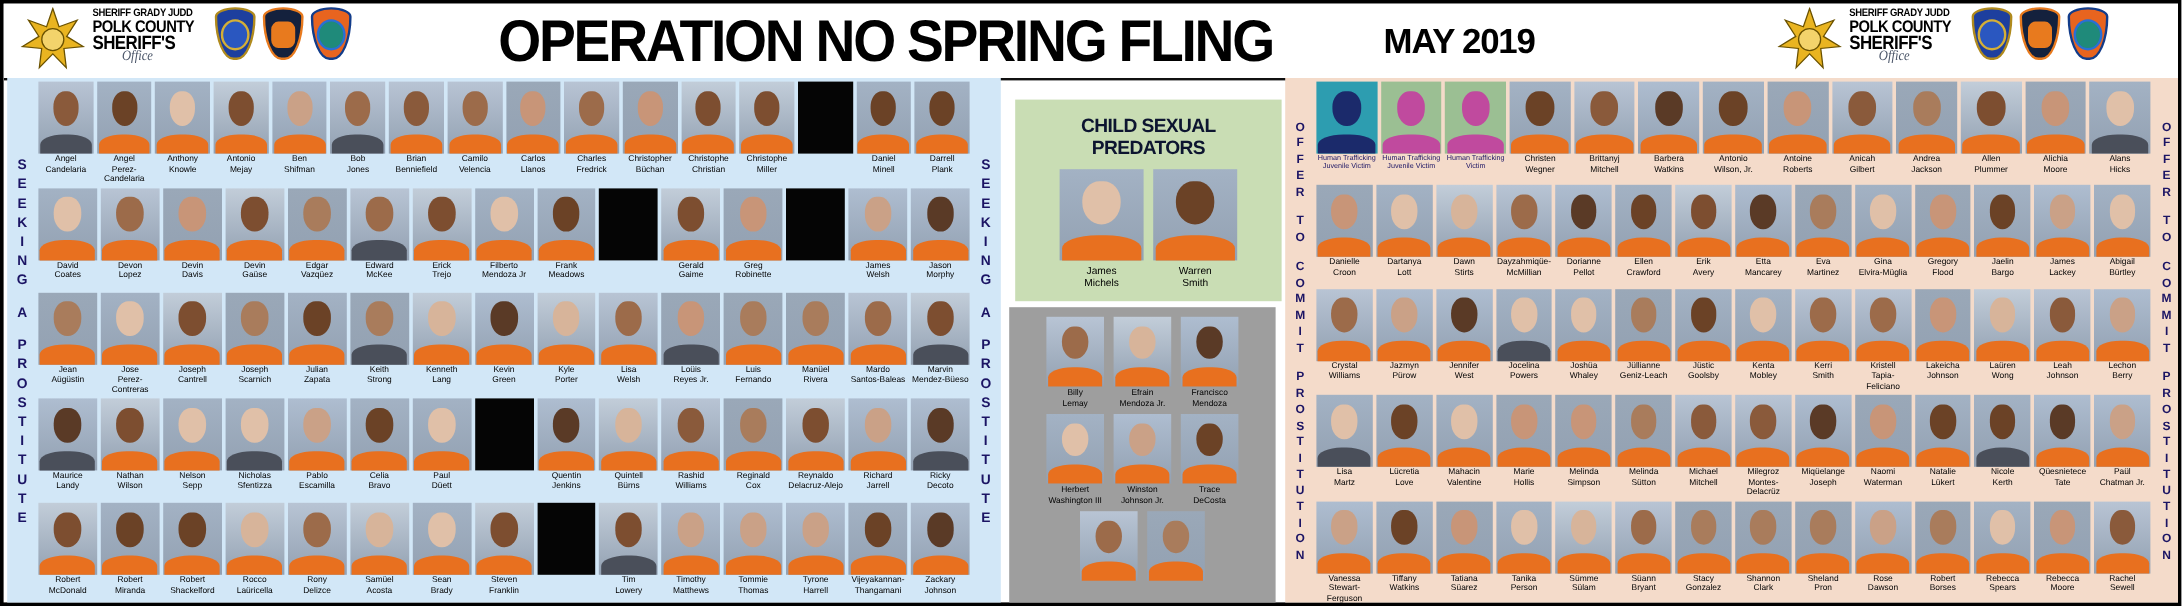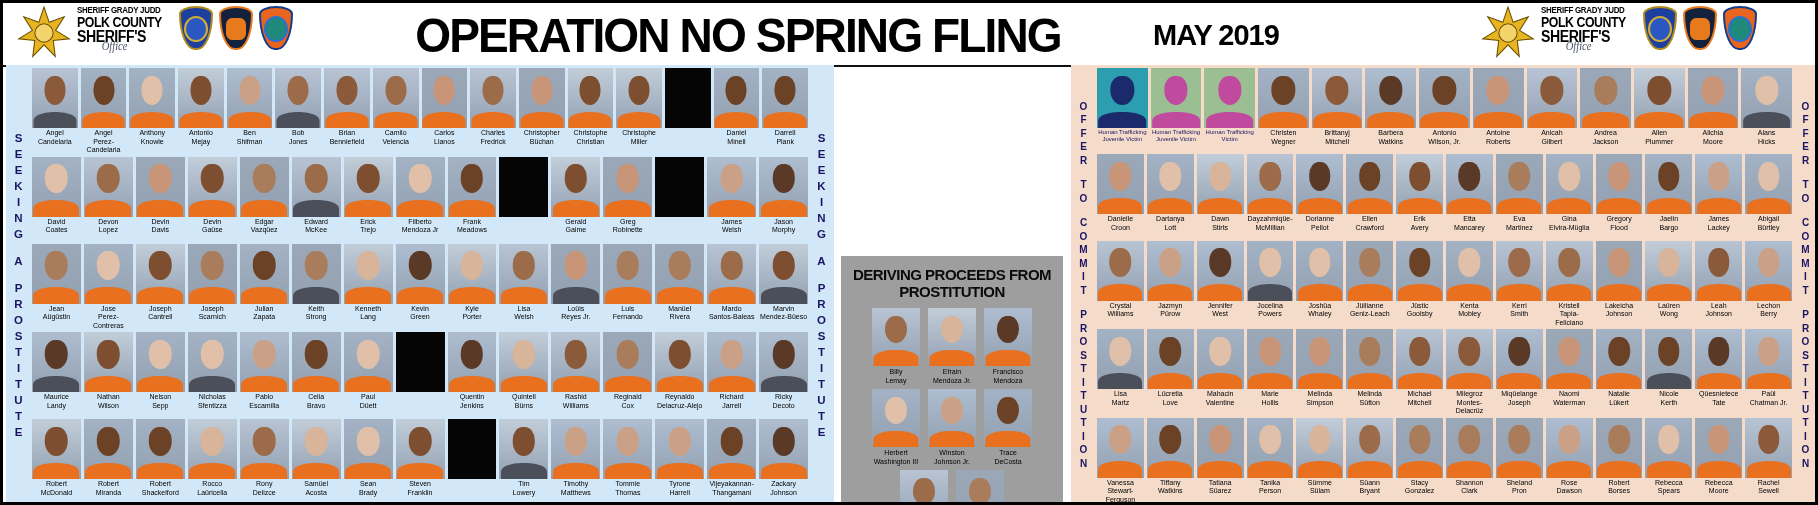--- a/index.html
+++ b/index.html
@@ -690,23 +690,41 @@
             <div class="mug" style="--skin: #5a3a26; --bgc: #aebdd0; --shirt: #e8701f;"></div>
             <div class="nm">
               <div>Zackary</div>
               <div>Johnson</div>
             </div>
           </div>
         </div>
       </div>
   </div>
 
+  <div class="mid-green">
+    <div class="box-title">CHILD SEXUAL PREDATORS</div>
+    <div class="mid-grid" id="csp-grid">
+        <div class="cell">
+          <div class="mug" style="--skin: #e0c0a8; --bgc: #a3b2c4; --shirt: #e8701f;"></div>
+          <div class="nm">
+            <div>James</div>
+            <div>Michels</div>
+          </div>
+        </div>
+        <div class="cell">
+          <div class="mug" style="--skin: #6b4226; --bgc: #a3b2c4; --shirt: #e8701f;"></div>
+          <div class="nm">
+            <div>Warren</div>
+            <div>Smith</div>
+          </div>
+        </div>
+      </div>
+  </div>
 
   <div class="mid-gray">
-    <div class="box-title">DERIVING PROCEEDS FROM PROSTITUTION</div>
     <div class="mid-grid" id="dp-grid">
         <div class="cell">
           <div class="mug" style="--skin: #9c6b4a; --bgc: #b8c4d4; --shirt: #e8701f;"></div>
           <div class="nm">
             <div>Billy</div>
             <div>Lemay</div>
           </div>
         </div>
         <div class="cell">
           <div class="mug" style="--skin: #d7b49a; --bgc: #c2cdd9; --shirt: #e8701f;"></div>

